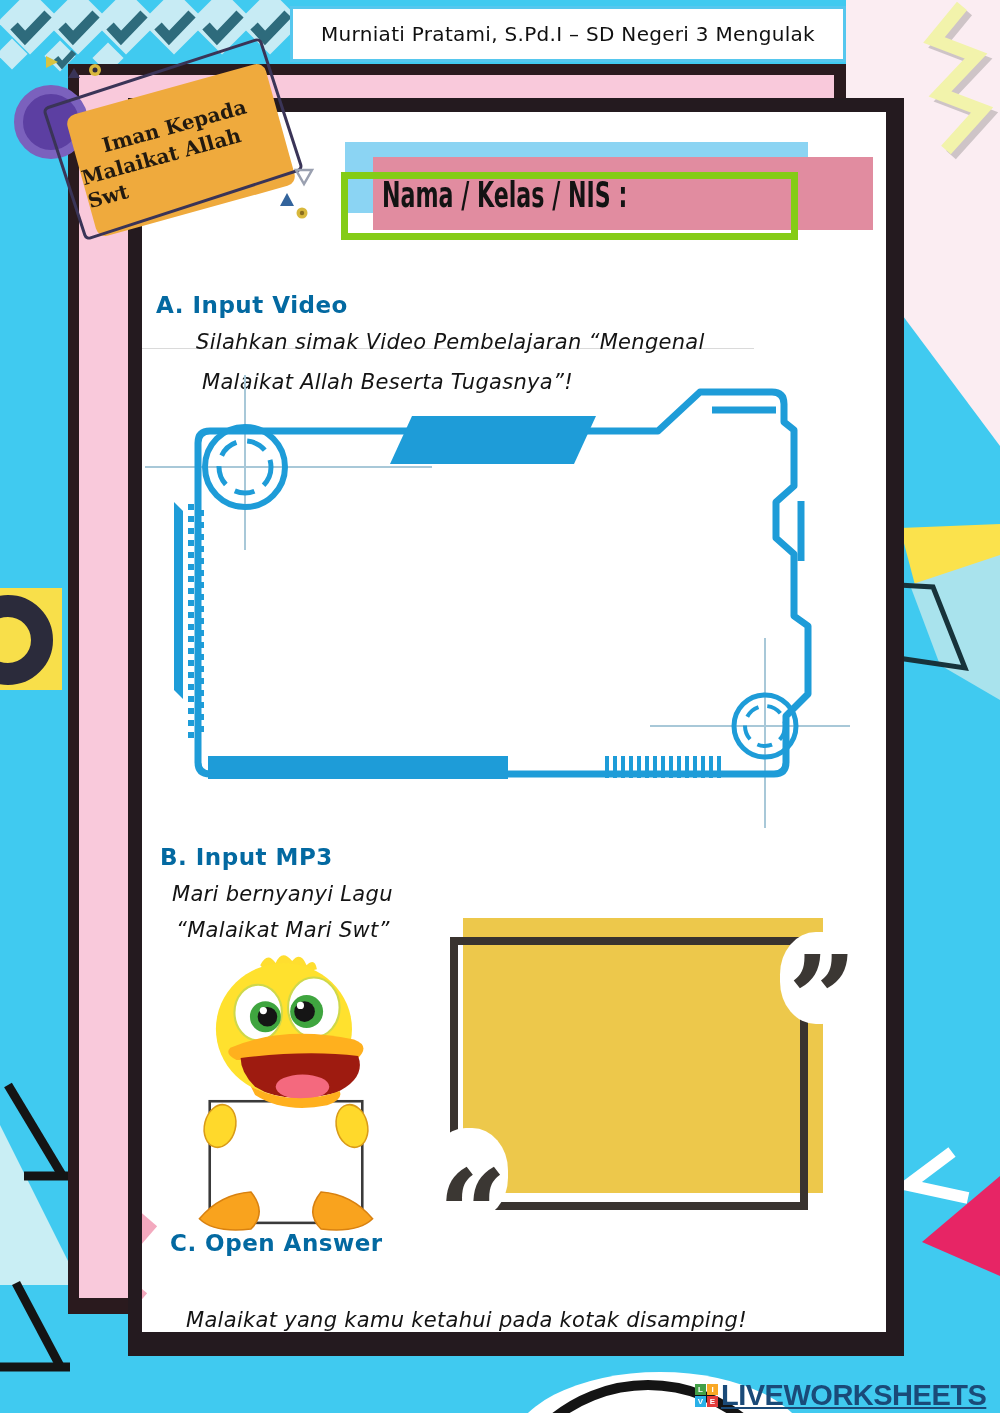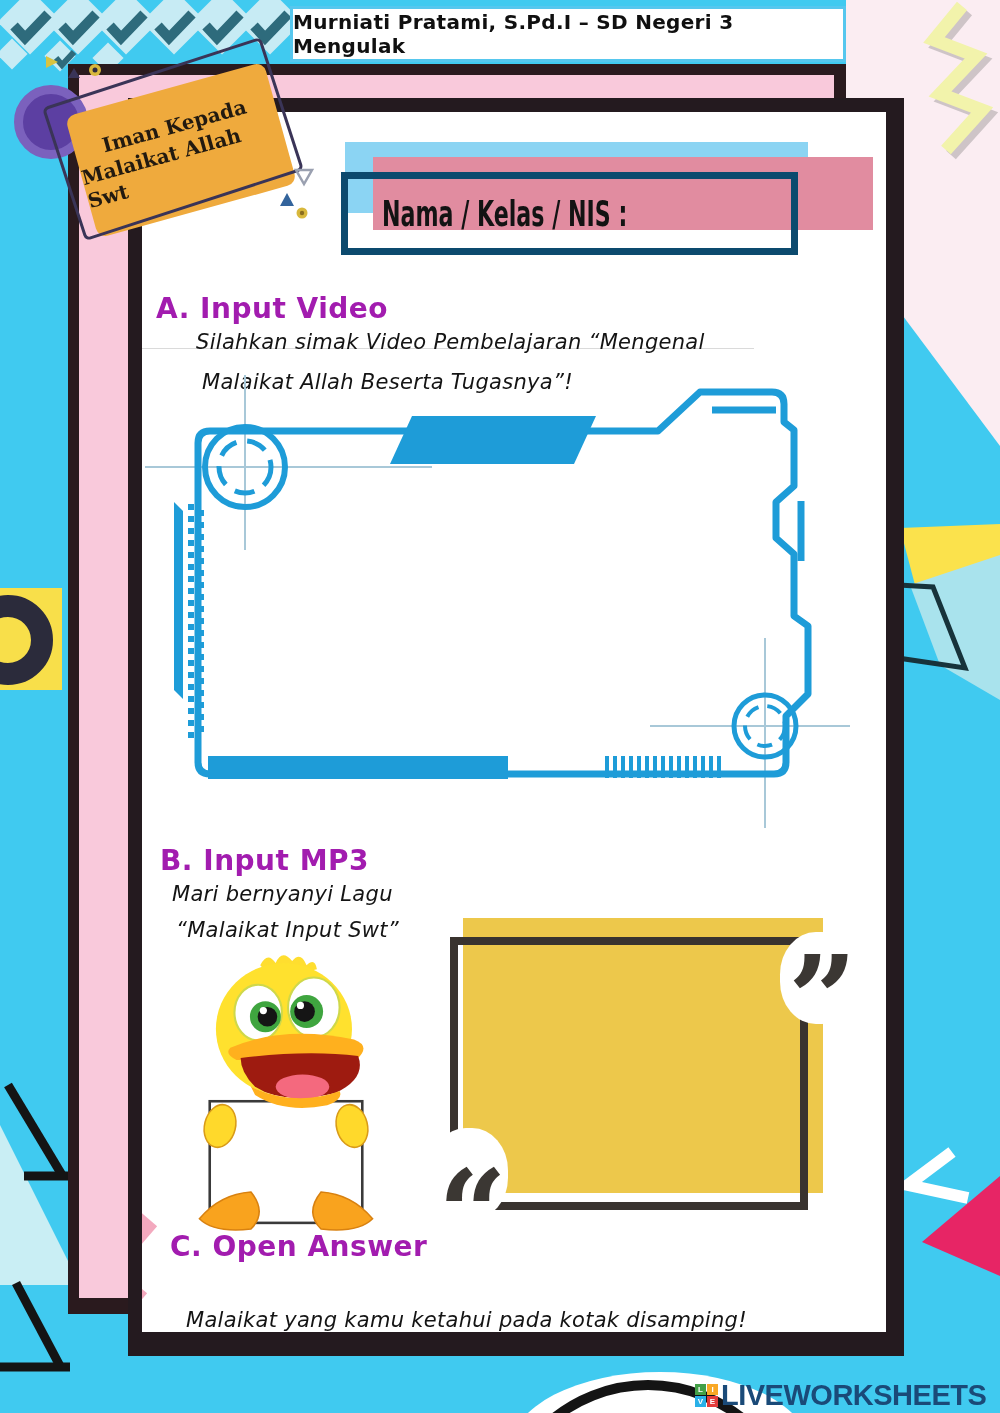--- a/index.html
+++ b/index.html
@@ -11,61 +11,61 @@
   .panel{left:68px;top:64px;width:778px;height:1250px;background:#F9C9DB;
          border:solid #2A1A1E;border-width:11px 12px 16px 11px;box-sizing:border-box;z-index:1;}
   .card{left:128px;top:98px;width:776px;height:1258px;background:#FFFFFF;
         border:solid #241A1F;border-width:14px 18px 24px 14px;box-sizing:border-box;
         overflow:hidden;z-index:2;}
   .card-inner{position:absolute;left:0;top:0;width:744px;height:1220px;}
   
   .headerbox{left:290px;top:6px;width:556px;height:56px;background:#fff;
              border:3px solid #56C7EE;box-sizing:border-box;z-index:6;
              display:flex;align-items:center;justify-content:center;}
-  .headerbox span{font-weight:bold;font-size:20px;color:#101010;letter-spacing:.3px;}
+  .headerbox span{font-weight:normal;font-size:20px;color:#101010;letter-spacing:.3px;}
   
   .badge-wrap{left:18px;top:55px;width:300px;height:200px;z-index:6;}
   .badge-circle{position:absolute;left:-4px;top:30px;width:56px;height:56px;border-radius:50%;
                 background:#5C3FA2;border:9px solid #7B61BD;}
   .badge-outline{position:absolute;left:40px;top:14px;width:224px;height:134px;
                  border:3px solid #3A3457;border-radius:6px;transform:rotate(-18deg);}
   .badge-orange{position:absolute;left:60px;top:32px;width:206px;height:126px;background:#EFAA3D;
                 border-radius:10px;transform:rotate(-15.5deg);display:flex;flex-direction:column;
                 align-items:center;justify-content:center;gap:2px;}
   .badge-orange span{font-family:"DejaVu Serif","Liberation Serif",serif;font-weight:bold;
                      font-size:20px;color:#221A10;}
   
   .rect-blue{left:203px;top:30px;width:463px;height:71px;background:#8BD4F3;}
   .rect-pink{left:231px;top:45px;width:500px;height:73px;background:#E18CA0;}
-  .name-box{left:199px;top:60px;width:457px;height:83px;border:7px solid #0c4a6e;
-            box-sizing:border-box;display:flex;align-items:center;}
+  .name-box{left:199px;top:60px;width:457px;height:68px;border:7px solid #84cc16;
+            box-sizing:border-box;display:flex;align-items:flex-start;}
   .name-box span{display:inline-block;margin-left:34px;font-size:27px;font-weight:600;color:#131313;
                  transform:scale(.82,1.3);transform-origin:left center;letter-spacing:0;}
   
-  .h-sec{font-weight:bold;font-size:28px;color:#a21caf;letter-spacing:.5px;white-space:nowrap;}
+  .h-sec{font-weight:bold;font-size:23px;color:#0369a1;letter-spacing:.5px;white-space:nowrap;}
   .t-body{font-size:21px;color:#141414;letter-spacing:.3px;white-space:nowrap;}
   .italic{font-style:italic;}
   .faintline{height:1px;background:#DADADA;}
   
   .ybox{left:321px;top:806px;width:360px;height:275px;background:#EDC84B;}
   .qbox{left:308px;top:825px;width:358px;height:273px;border:8px solid #39332F;box-sizing:border-box;}
   .qblob{position:absolute;width:78px;height:92px;background:#fff;border-radius:46%;}
   .qmark{position:absolute;font-family:"DejaVu Serif","Liberation Serif",serif;font-weight:bold;
          font-size:120px;line-height:60px;color:#3B3733;}
   
   .stripe{position:absolute;width:28px;background:#F3A9BE;transform-origin:top left;transform:rotate(41deg);z-index:0;}
   .zcontent{position:absolute;z-index:1;}
   
   .brand{left:695px;top:1379px;z-index:5;display:flex;align-items:center;gap:3px;}
   .lgrid{display:grid;grid-template-columns:11px 11px;grid-template-rows:11px 11px;gap:1px;}
   .lgrid span{display:flex;align-items:center;justify-content:center;color:#fff;
               font-size:8px;font-weight:bold;font-family:"Liberation Sans",sans-serif;}
   .lg0{background:#43A047;} .lg1{background:#F9A825;} .lg2{background:#29B0E8;} .lg3{background:#E23B3B;}
   .brand-text{font-weight:bold;font-size:29px;color:#1A4A78;letter-spacing:-.5px;
-              font-family:"Liberation Sans",sans-serif;}
+              font-family:"Liberation Sans",sans-serif;text-decoration:underline;}
 </style>
 </head>
 <body>
 
 <div id="page">
 
   <svg class="abs" style="left:0;top:0;z-index:0" width="1000" height="1413" viewBox="0 0 1000 1413">
     <rect x="0" y="0" width="1000" height="1413" fill="#40CAF0"></rect>
     <polygon points="846,0 1000,0 1000,446 900,312 846,100" fill="#FBEDF2"></polygon>
 
@@ -168,21 +168,21 @@
         <line x1="41" y1="140" x2="41" y2="365" stroke="#1E9CD8" stroke-width="6" stroke-dasharray="6 6"></line>
         <rect x="48" y="386" width="300" height="23" fill="#1E9CD8"></rect>
         <line x1="445" y1="397" x2="562" y2="397" stroke="#1E9CD8" stroke-width="22" stroke-dasharray="4 4"></line>
         <circle cx="605" cy="356" r="31" fill="none" stroke="#1E9CD8" stroke-width="5"></circle>
         <circle cx="605" cy="356" r="20" fill="none" stroke="#1E9CD8" stroke-width="4" stroke-dasharray="15 9"></circle>
       </svg>
       <div class="abs" style="left:30px;top:290px;width:620px;height:340px;z-index:2;"></div>
 
       <div class="abs zcontent h-sec" style="left:18px;top:732px;text-align:center;">B. Input MP3</div>
       <div class="abs zcontent t-body italic" style="left:30px;top:770px;">Mari bernyanyi Lagu</div>
-      <div class="abs zcontent t-body italic" style="left:34px;top:806px;">“Malaikat Input Swt”</div>
+      <div class="abs zcontent t-body italic" style="left:34px;top:806px;">“Malaikat Mari Swt”</div>
 
       <svg class="abs zcontent" style="left:10px;top:836px;" width="268" height="290" viewBox="0 0 260 280">
         <path d="M105 16 Q112 2 120 14 Q126 0 136 12 Q144 2 150 16 Q158 8 160 20 L118 30 Z" fill="#FFDE2F"></path>
         <rect x="56" y="148" width="148" height="118" fill="#FFFFFF" stroke="#3A3A3A" stroke-width="2.5"></rect>
         <ellipse cx="128" cy="78" rx="66" ry="64" fill="#FFE12E"></ellipse>
         <ellipse cx="103" cy="62" rx="23" ry="27" fill="#FFFFFF" stroke="#CFD84A" stroke-width="2"></ellipse>
         <ellipse cx="157" cy="57" rx="25" ry="29" fill="#FFFFFF" stroke="#CFD84A" stroke-width="2"></ellipse>
         <circle cx="110" cy="66" r="15" fill="#3FA53F"></circle>
         <circle cx="150" cy="61" r="16" fill="#3FA53F"></circle>
         <circle cx="112" cy="66" r="9.5" fill="#151515"></circle>

